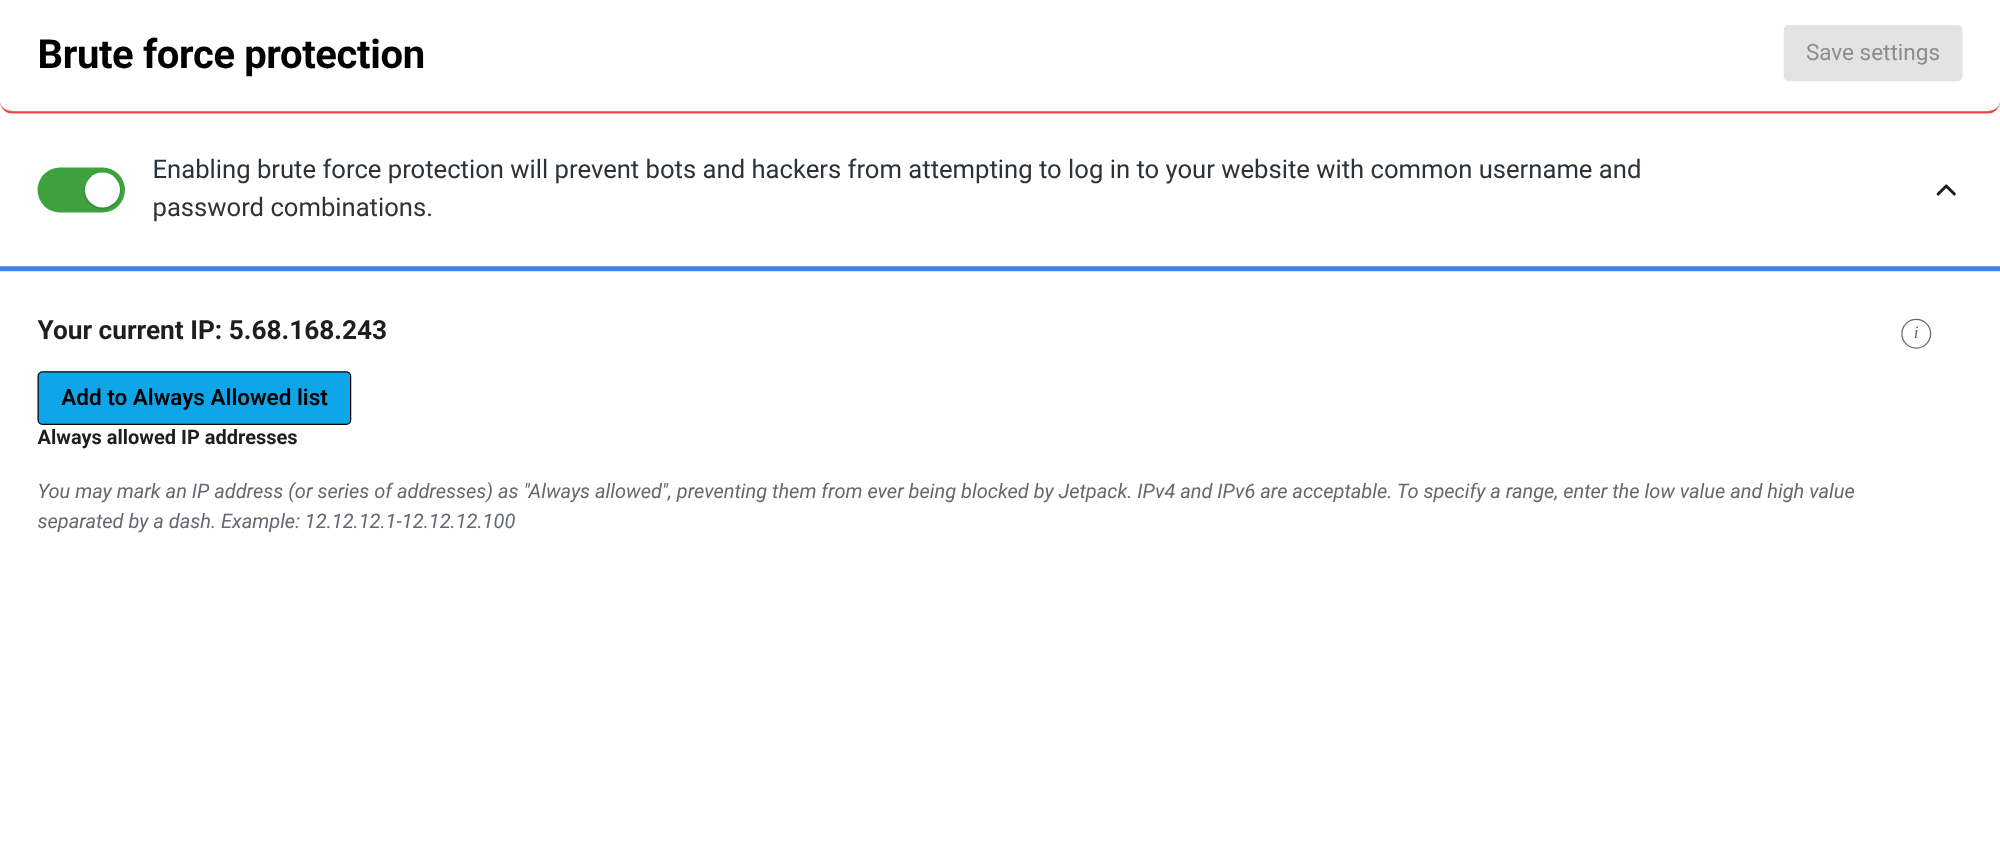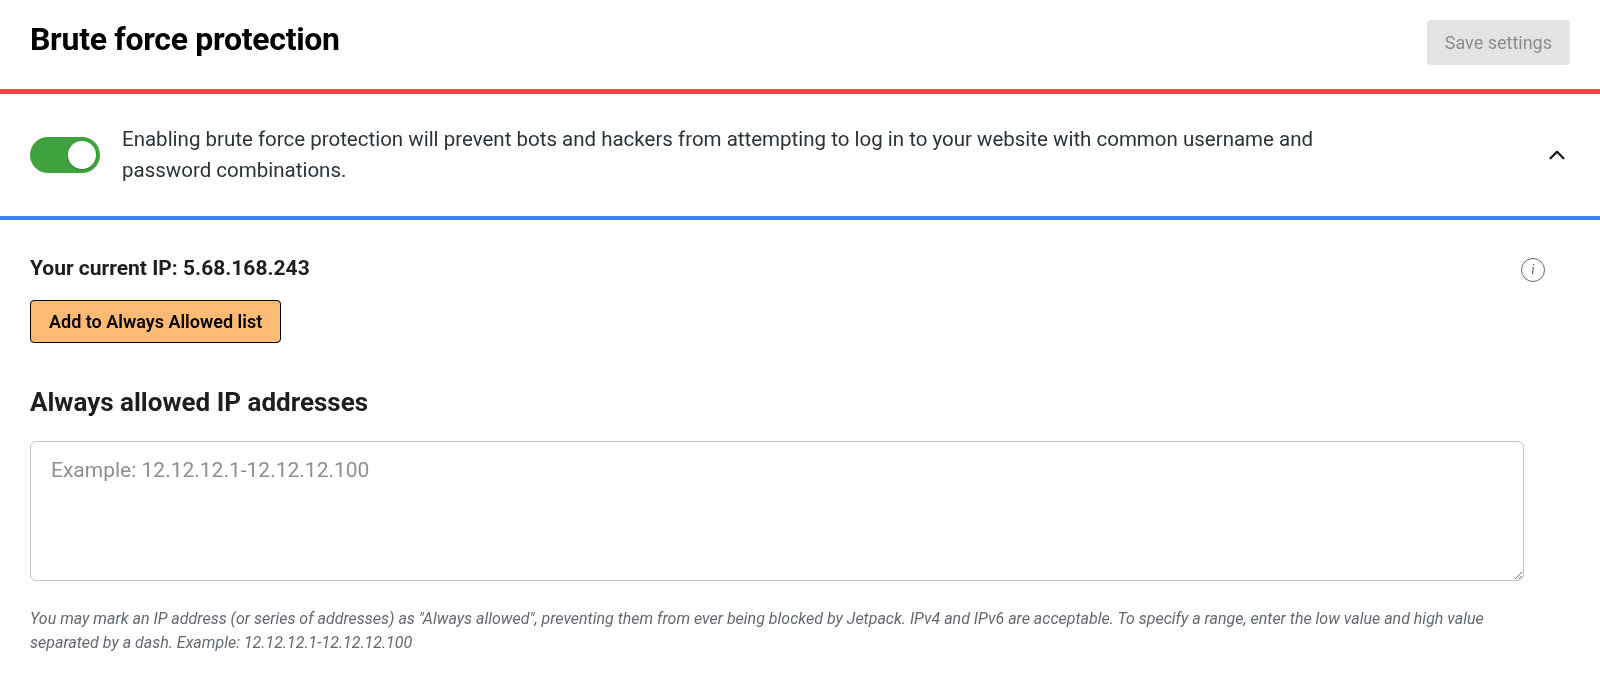--- a/index.html
+++ b/index.html
@@ -8,24 +8,25 @@
     font-family: -apple-system, BlinkMacSystemFont, "Segoe UI", Roboto, Helvetica, Arial, sans-serif;
     color: #1e1e1e;
     background: #fff;
     width: 1600px;
     font-size: 16px;
   }
 
   
   .header {
     display: flex;
-    align-items: flex-start;
+    align-items: center;
     justify-content: space-between;
     padding: 20px 30px 24px 30px;
-    border-bottom: 5px solid #ef4444;
+    border-bottom: 2px solid #ef4444;
+    border-radius: 10px;
   }
   .page-title {
     font-size: 32px;
     font-weight: 700;
     color: #000;
     letter-spacing: -0.3px;
   }
   .save-btn {
     background: #e3e3e3;
     color: #8c8c8c;
@@ -108,33 +109,32 @@
     font-style: italic;
     font-size: 14px;
     color: #646970;
     cursor: pointer;
     flex-shrink: 0;
     margin-top: 2px;
     margin-right: 25px;
   }
   .add-btn {
     margin-top: 18px;
-    background: #fdba74;
+    background: #0ea5e9;
     border: 1.5px solid #000;
     border-radius: 4px;
     padding: 10px 18px;
     font-size: 18px;
     font-weight: 600;
     color: #000;
     font-family: inherit;
     cursor: pointer;
   }
   .allowlist-label {
-    margin-top: 44px;
-    font-size: 26px;
+    font-size: 16px;
     font-weight: 700;
     color: #1e1e1e;
   }
   .allowlist-textarea {
     margin-top: 24px;
     width: 1494px;
     max-width: 100%;
     height: 140px;
     border: 1px solid #c3c4c7;
     border-radius: 6px;
@@ -180,16 +180,15 @@
 <div class="body-section">
   <div class="ip-row">
     <div class="ip-label">Your current IP: 5.68.168.243</div>
     <div class="info-icon">i</div>
   </div>
 
   <button class="add-btn">Add to Always Allowed list</button>
 
   <div class="allowlist-label">Always allowed IP addresses</div>
 
-  <textarea class="allowlist-textarea" placeholder="Example: 12.12.12.1-12.12.12.100" style=""></textarea>
 
   <div class="help-text">You may mark an IP address (or series of addresses) as "Always allowed", preventing them from ever being blocked by Jetpack. IPv4 and IPv6 are acceptable. To specify a range, enter the low value and high value separated by a dash. Example: 12.12.12.1-12.12.12.100</div>
 </div>
 
 </body></html>

